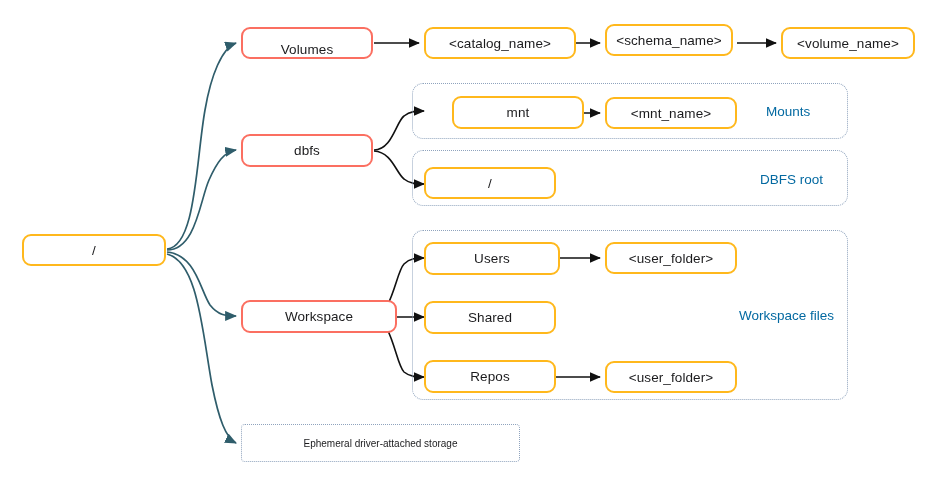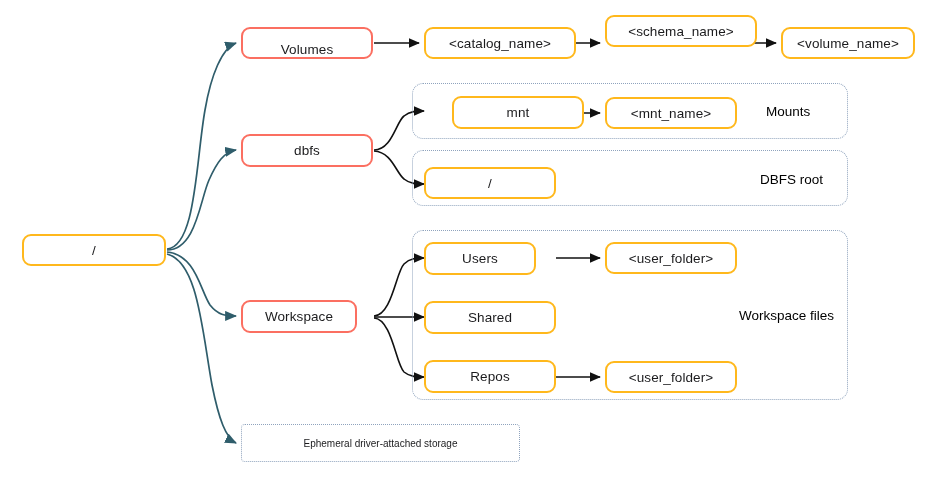--- a/index.html
+++ b/index.html
@@ -45,21 +45,21 @@
   .group {
     position: absolute;
     box-sizing: border-box;
     border: 1.4px dotted #8fa3bd;
     border-radius: 11px;
     background: transparent;
     z-index: 1;
   }
   .group-label {
     position: absolute;
-    color: #000000;
+    color: #0369a1;
     font-size: 13.5px;
     white-space: nowrap;
     z-index: 2;
   }
   .plainbox {
     position: absolute;
     box-sizing: border-box;
     border: 1.4px dotted #8fa3bd;
     border-radius: 4px;
     display: flex;
@@ -116,29 +116,29 @@
   </div>
 
   <div class="node red" style="left:241px; top:27px; width:132px; height:32px;align-items:flex-end;">
     <span>Volumes</span>
   </div>
 
   <div class="node red" style="left:241px; top:134px; width:132px; height:33px;">
     <span>dbfs</span>
   </div>
 
-  <div class="node red" style="left:241px; top:300px; width:116px; height:33px;">
+  <div class="node red" style="left:241px; top:300px; width:156px; height:33px;">
     <span>Workspace</span>
   </div>
 
   <div class="node yellow" style="left:424px; top:27px; width:152px; height:32px;">
     <span>&lt;catalog_name&gt;</span>
   </div>
 
-  <div class="node yellow" style="left:605px; top:15px; width:152px; height:32px;">
+  <div class="node yellow" style="left:605px; top:24px; width:128px; height:32px;">
     <span>&lt;schema_name&gt;</span>
   </div>
 
   <div class="node yellow" style="left:781px; top:27px; width:134px; height:32px;">
     <span>&lt;volume_name&gt;</span>
   </div>
 
   <div class="group" style="left:412px; top:83px; width:436px; height:56px;"></div>
   <div class="group-label" style="left:766px; top:104px;">Mounts</div>
 
@@ -153,21 +153,21 @@
   <div class="group" style="left:412px; top:150px; width:436px; height:56px;"></div>
   <div class="group-label" style="left:760px; top:172px;">DBFS root</div>
 
   <div class="node yellow" style="left:424px; top:167px; width:132px; height:32px;">
     <span>/</span>
   </div>
 
   <div class="group" style="left:412px; top:230px; width:436px; height:170px;"></div>
   <div class="group-label" style="left:739px; top:308px;">Workspace files</div>
 
-  <div class="node yellow" style="left:424px; top:242px; width:112px; height:33px;">
+  <div class="node yellow" style="left:424px; top:242px; width:136px; height:33px;">
     <span>Users</span>
   </div>
 
   <div class="node yellow" style="left:605px; top:242px; width:132px; height:32px;">
     <span>&lt;user_folder&gt;</span>
   </div>
 
   <div class="node yellow" style="left:424px; top:301px; width:132px; height:33px;">
     <span>Shared</span>
   </div>

